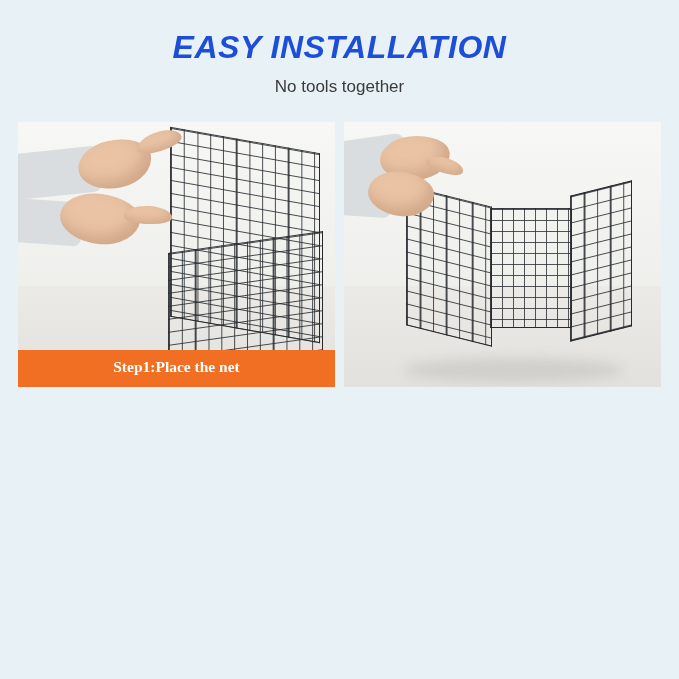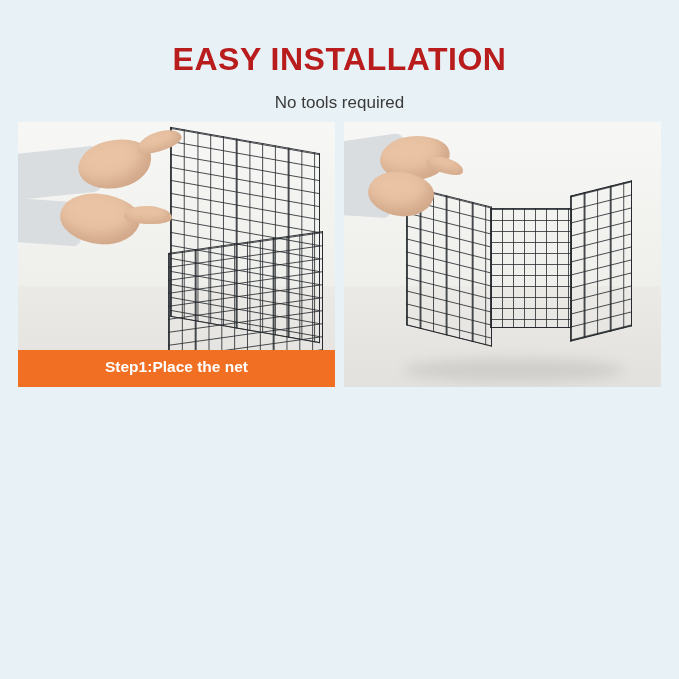--- a/index.html
+++ b/index.html
@@ -21,23 +21,24 @@
     box-sizing: border-box;
   }
   .header {
     text-align: center;
     padding-top: 26px;
   }
   .title {
     font-size: 32px;
     font-weight: bold;
     letter-spacing: 0.5px;
-    color: #b91c1c;
-    margin: 16px;
+    color: #1d4ed8;
+    margin: 4px;
     line-height: 1.1;
+    font-style: italic;
   }
   .subtitle {
     font-size: 17px;
     color: #3a3a3a;
     margin: 12px 0 0 0;
     font-weight: normal;
   }
   .grid {
     position: absolute;
     top: 122px;
@@ -46,20 +47,21 @@
     height: 540px;
     display: grid;
     grid-template-columns: 317px 317px;
     grid-template-rows: 265px 265px;
     gap: 9px;
   }
   .panel {
     position: relative;
     background: #ec4899;
     overflow: hidden;
+    font-family: Liberation Serif, serif;
   }
   .photo {
     position: absolute;
     left: 0;
     top: 0;
     right: 0;
     bottom: 0;
     background: linear-gradient(180deg, #f7f7f5 0%, #efefec 60%, #e9e9e6 100%);
     overflow: hidden;
   }
@@ -136,21 +138,21 @@
     background: #2c2f33;
   }
 </style>
 </head>
 <body>
 
 <div class="page">
 
   <div class="header">
     <h1 class="title">EASY INSTALLATION</h1>
-    <p class="subtitle">No tools required</p>
+    <p class="subtitle">No tools together</p>
   </div>
 
   <div class="grid">
 
     <div class="panel">
       <div class="photo">
         <div class="ground"></div>
 
         <div class="mesh" style="left:152px; top:18px; width:150px; height:190px; transform: skewY(10deg);"></div>
         <div class="mesh" style="left:150px; top:120px; width:155px; height:128px; transform: skewY(-8deg);"></div>

